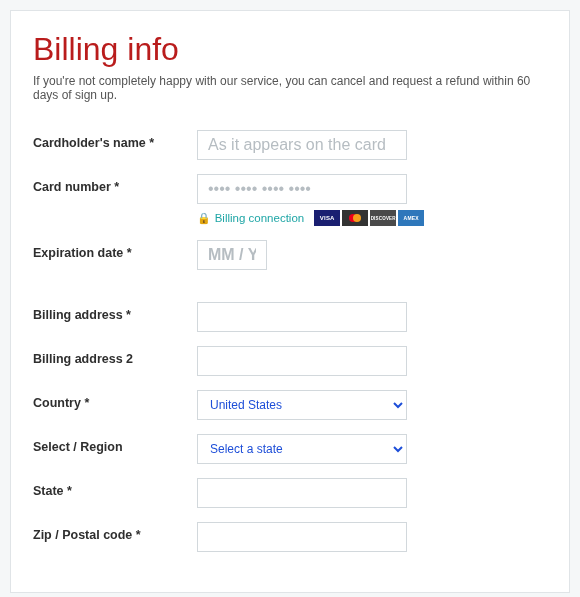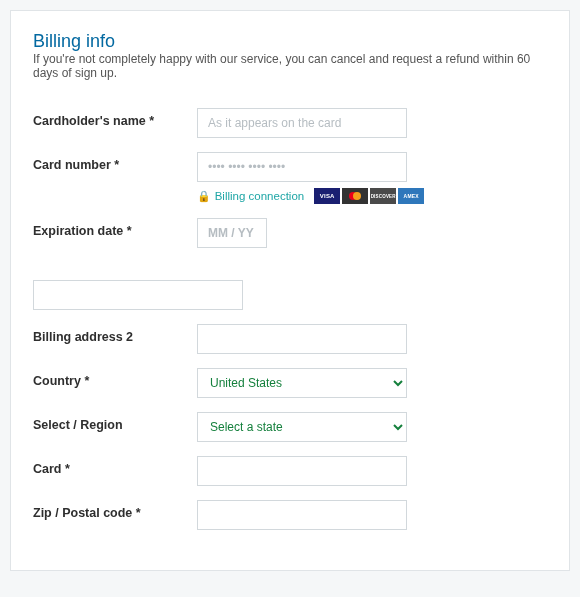--- a/index.html
+++ b/index.html
@@ -10,23 +10,24 @@
       font-size: 13px;
       color: #333;
     }
     .card {
       background: #fff;
       border: 1px solid #e0e4e7;
       padding: 20px 22px 40px 22px;
       width: 560px;
     }
     h1 {
-      font-size: 18px;
+      font-size: 32px;
       font-weight: 300;
-      color: #0369a1;
+      color: #b91c1c;
+      margin-bottom: 6px;
     }
     .subhead {
       font-size: 12px;
       color: #555;
       margin-bottom: 28px;
     }
     .row {
       display: flex;
       align-items: flex-start;
       margin-bottom: 14px;
@@ -37,35 +38,35 @@
       font-size: 12.5px;
       font-weight: 600;
       color: #2f2f2f;
       padding-top: 6px;
     }
     .row .field { flex: 1; }
     input[type="text"] {
       height: 30px;
       border: 1px solid #d2d8dc;
       padding: 0 10px;
-      font-size: 12px;
+      font-size: 16px;
       color: #7f1d1d;
       background: #fff;
       outline: none;
     }
     input[type="text"]::placeholder { color: #b6bdc2; }
     input.wide { width: 210px; }
     input.narrow { width: 70px; font-weight: bold; }
     input.full { width: 210px; }
     select {
       height: 30px;
       border: 1px solid #d2d8dc;
       padding: 0 8px;
       font-size: 12px;
-      color: #15803d;
+      color: #1d4ed8;
       background: #fff;
       width: 210px;
     }
     .secure-row {
       display: flex;
       align-items: center;
       margin-top: 6px;
       font-size: 11.5px;
       color: #1fa6a6;
       gap: 4px;
@@ -147,20 +148,21 @@
     <div class="label">Expiration date *</div>
     <div class="field">
       <input type="text" class="narrow" placeholder="MM / YY" style="">
     </div>
   </div>
 
 
   <div class="spacer"></div>
 
   <div class="row">
+    <div class="label">Billing address *</div>
     <div class="field">
       <input type="text" class="full" style="">
     </div>
   </div>
 
   <div class="row">
     <div class="label">Billing address 2</div>
     <div class="field">
       <input type="text" class="full" style="">
     </div>
@@ -178,21 +180,21 @@
   <div class="row">
     <div class="label">Select / Region</div>
     <div class="field">
       <select>
         <option>Select a state</option>
       </select>
     </div>
   </div>
 
   <div class="row">
-    <div class="label">Card *</div>
+    <div class="label">State *</div>
     <div class="field">
       <input type="text" class="full" style="">
     </div>
   </div>
 
   <div class="row" style="margin-bottom:0">
     <div class="label">Zip / Postal code *</div>
     <div class="field">
       <input type="text" class="full" style="">
     </div>

